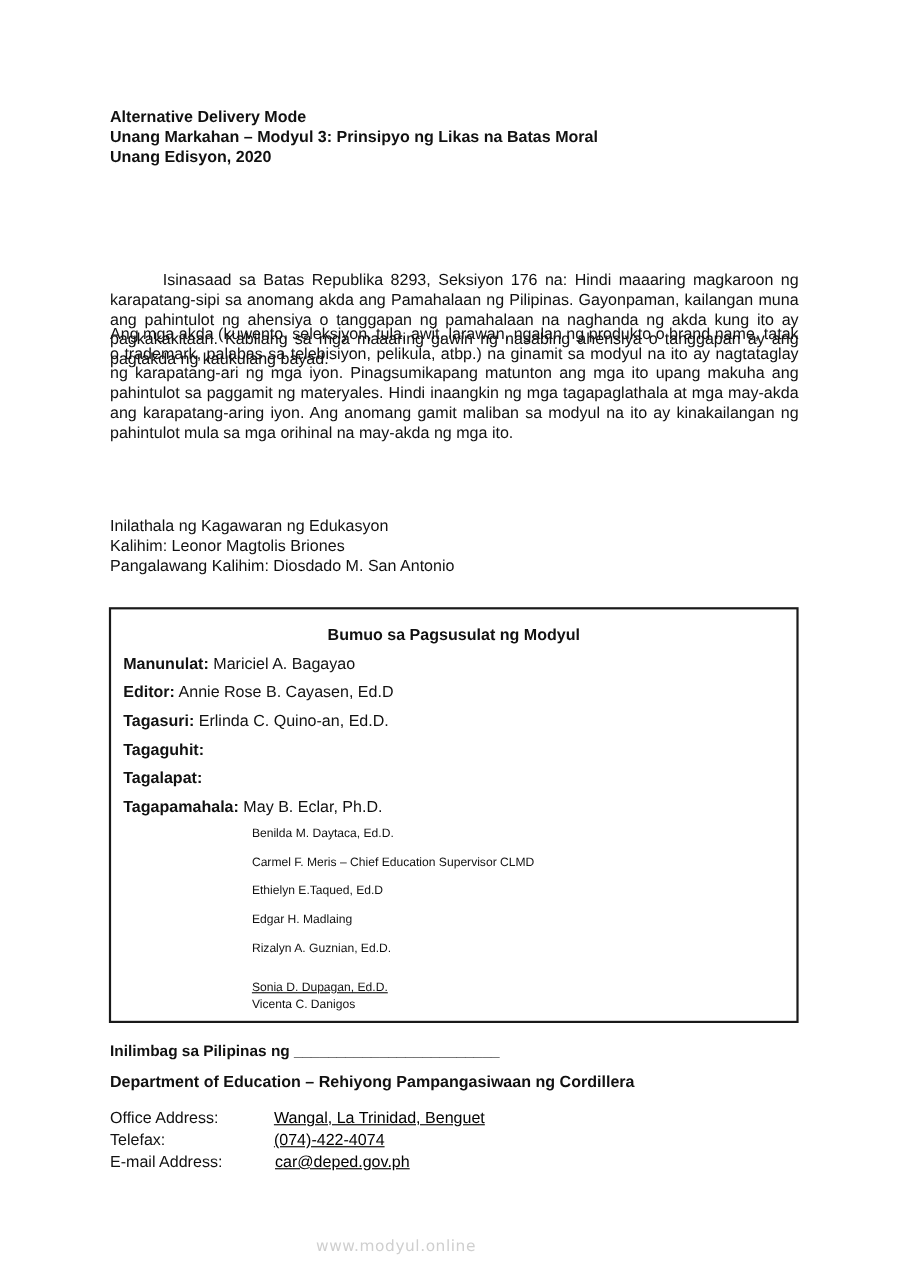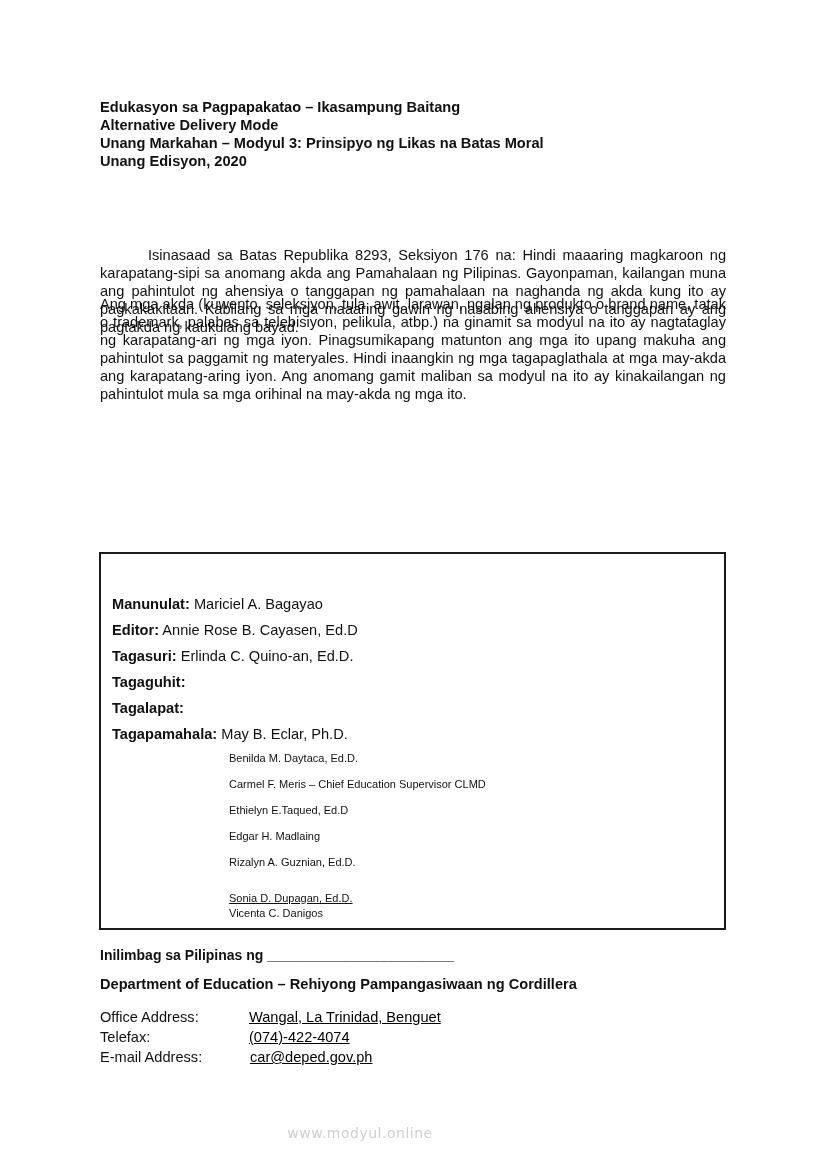--- a/index.html
+++ b/index.html
@@ -116,32 +116,37 @@
       color: #cfcfcf;
       letter-spacing: 0.5px;
       font-family: "DejaVu Sans", sans-serif;
     }
   </style>
 </head>
 <body>
 
 <div class="page">
   <div class="title-block">
-    <div>Edukasyon sa Pagpapakatao – Ikasampung Baitang</div>
     <div>Alternative Delivery Mode</div>
     <div>Unang Markahan – Modyul 3: Prinsipyo ng Likas na Batas Moral</div>
     <div>Unang Edisyon, 2020</div>
   </div>
 
   <p class="para indent p1">Isinasaad sa Batas Republika 8293, Seksiyon 176 na: Hindi maaaring magkaroon ng karapatang-sipi sa anomang akda ang Pamahalaan ng Pilipinas. Gayonpaman, kailangan muna ang pahintulot ng ahensiya o tanggapan ng pamahalaan na naghanda ng akda kung ito ay pagkakakitaan. Kabilang sa mga maaaring gawin ng nasabing ahensiya o tanggapan ay ang pagtakda ng kaukulang bayad.</p>
   <p class="para p2">Ang mga akda (kuwento, seleksiyon, tula, awit, larawan, ngalan ng produkto o brand name, tatak o trademark, palabas sa telebisiyon, pelikula, atbp.) na ginamit sa modyul na ito ay nagtataglay ng karapatang-ari ng mga iyon. Pinagsumikapang matunton ang mga ito upang makuha ang pahintulot sa paggamit ng materyales. Hindi inaangkin ng mga tagapaglathala at mga may-akda ang karapatang-aring iyon. Ang anomang gamit maliban sa modyul na ito ay kinakailangan ng pahintulot mula sa mga orihinal na may-akda ng mga ito.</p>
 
+  <div class="publisher">
+    <div>Inilathala ng Kagawaran ng Edukasyon</div>
+    <div>Kalihim: Leonor Magtolis Briones</div>
+    <div>Pangalawang Kalihim: Diosdado M. San Antonio</div>
+  </div>
 </div>
 
 <div class="box">
+  <div class="box-title">Bumuo sa Pagsusulat ng Modyul</div>
 
   <div class="box-row" style="top:42px;">
     <b>Manunulat:</b><span> Mariciel A. Bagayao</span>
   </div>
   <div class="box-row" style="top:68px;">
     <b>Editor:</b><span> Annie Rose B. Cayasen, Ed.D</span>
   </div>
   <div class="box-row" style="top:94px;">
     <b>Tagasuri:</b><span> Erlinda C. Quino-an, Ed.D.</span>
   </div>

